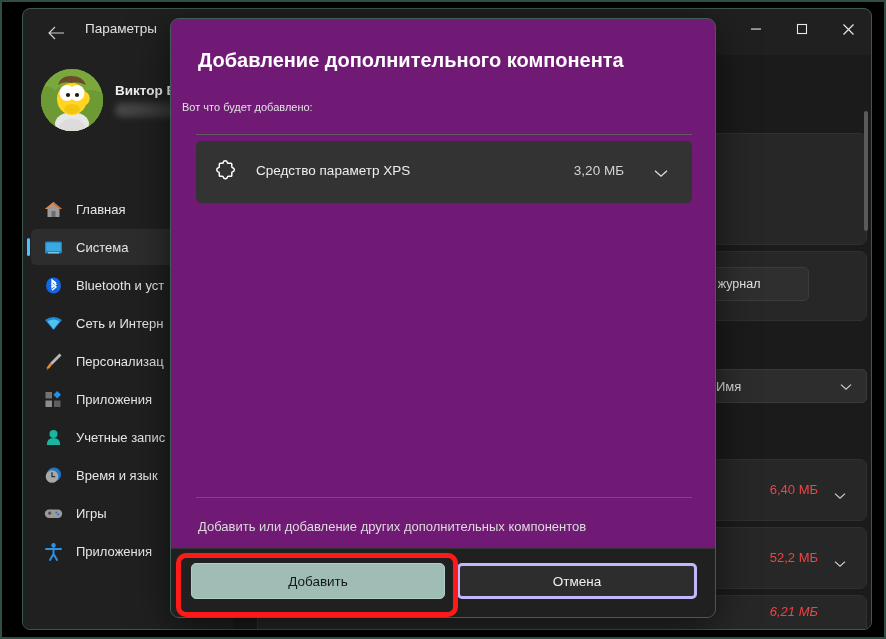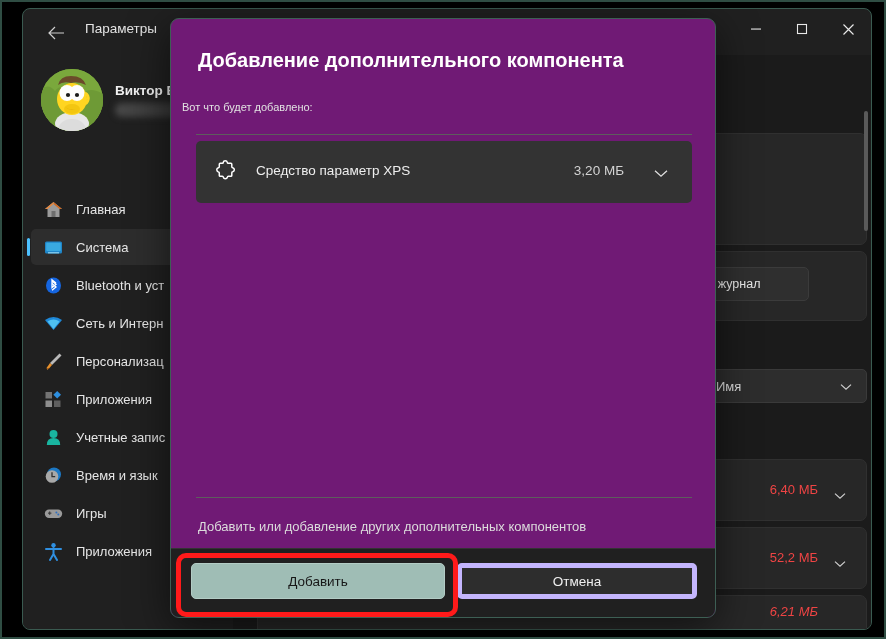--- a/index.html
+++ b/index.html
@@ -355,21 +355,21 @@
     align-items: center;
     justify-content: center;
     box-sizing: border-box;
     font-family: "Liberation Sans", sans-serif;
   }
   .btn-secondary {
     position: absolute;
     left: 286px; top: 14px;
     width: 240px; height: 36px;
     background: #2d2d2d;
-    border: 5px solid #c4b5fd;
+    border: 3px solid #c4b5fd;
     border-radius: 5px;
     color: #f0f0f0;
     font-size: 13.5px;
     display: flex;
     align-items: center;
     justify-content: center;
     box-sizing: border-box;
     font-family: "Liberation Sans", sans-serif;
   }
 

